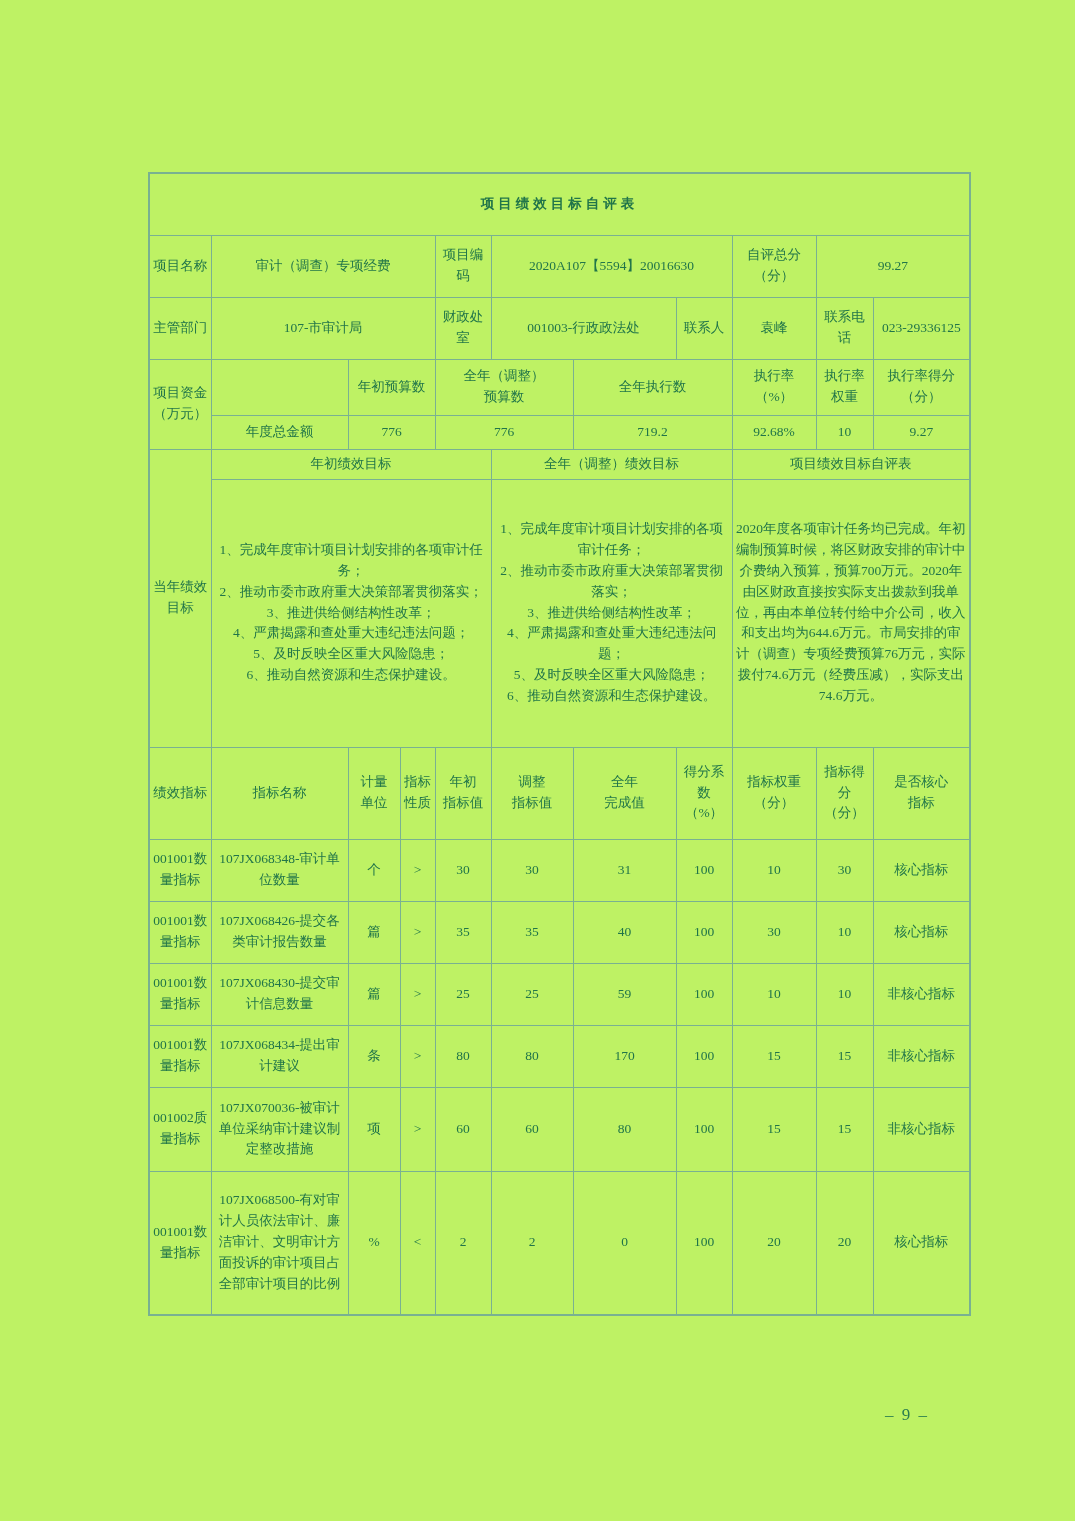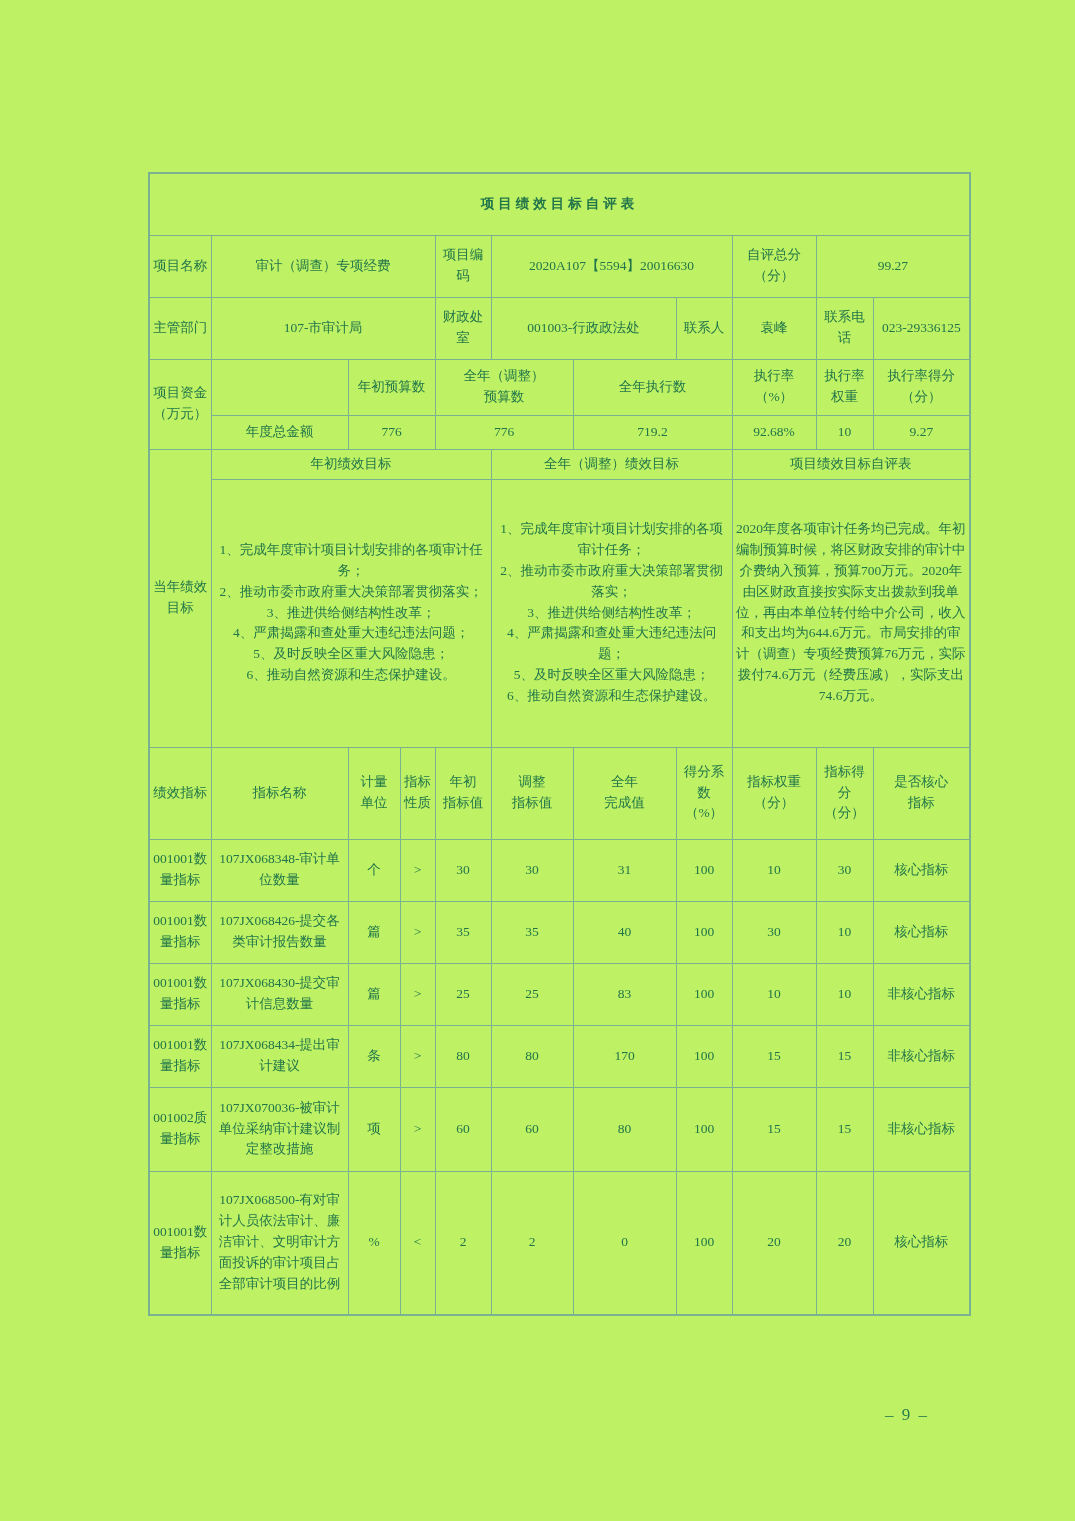--- a/index.html
+++ b/index.html
@@ -223,21 +223,21 @@
       </tr>
 
       <tr class="r-ind">
         <td>001001数
 量指标</td>
         <td class="break">107JX068430-提交审计信息数量</td>
         <td>篇</td>
         <td>&gt;</td>
         <td>25</td>
         <td>25</td>
-        <td>83</td>
+        <td>59</td>
         <td>100</td>
         <td>10</td>
         <td>10</td>
         <td>非核心指标</td>
       </tr>
 
       <tr class="r-ind">
         <td>001001数
 量指标</td>
         <td class="break">107JX068434-提出审计建议</td>

